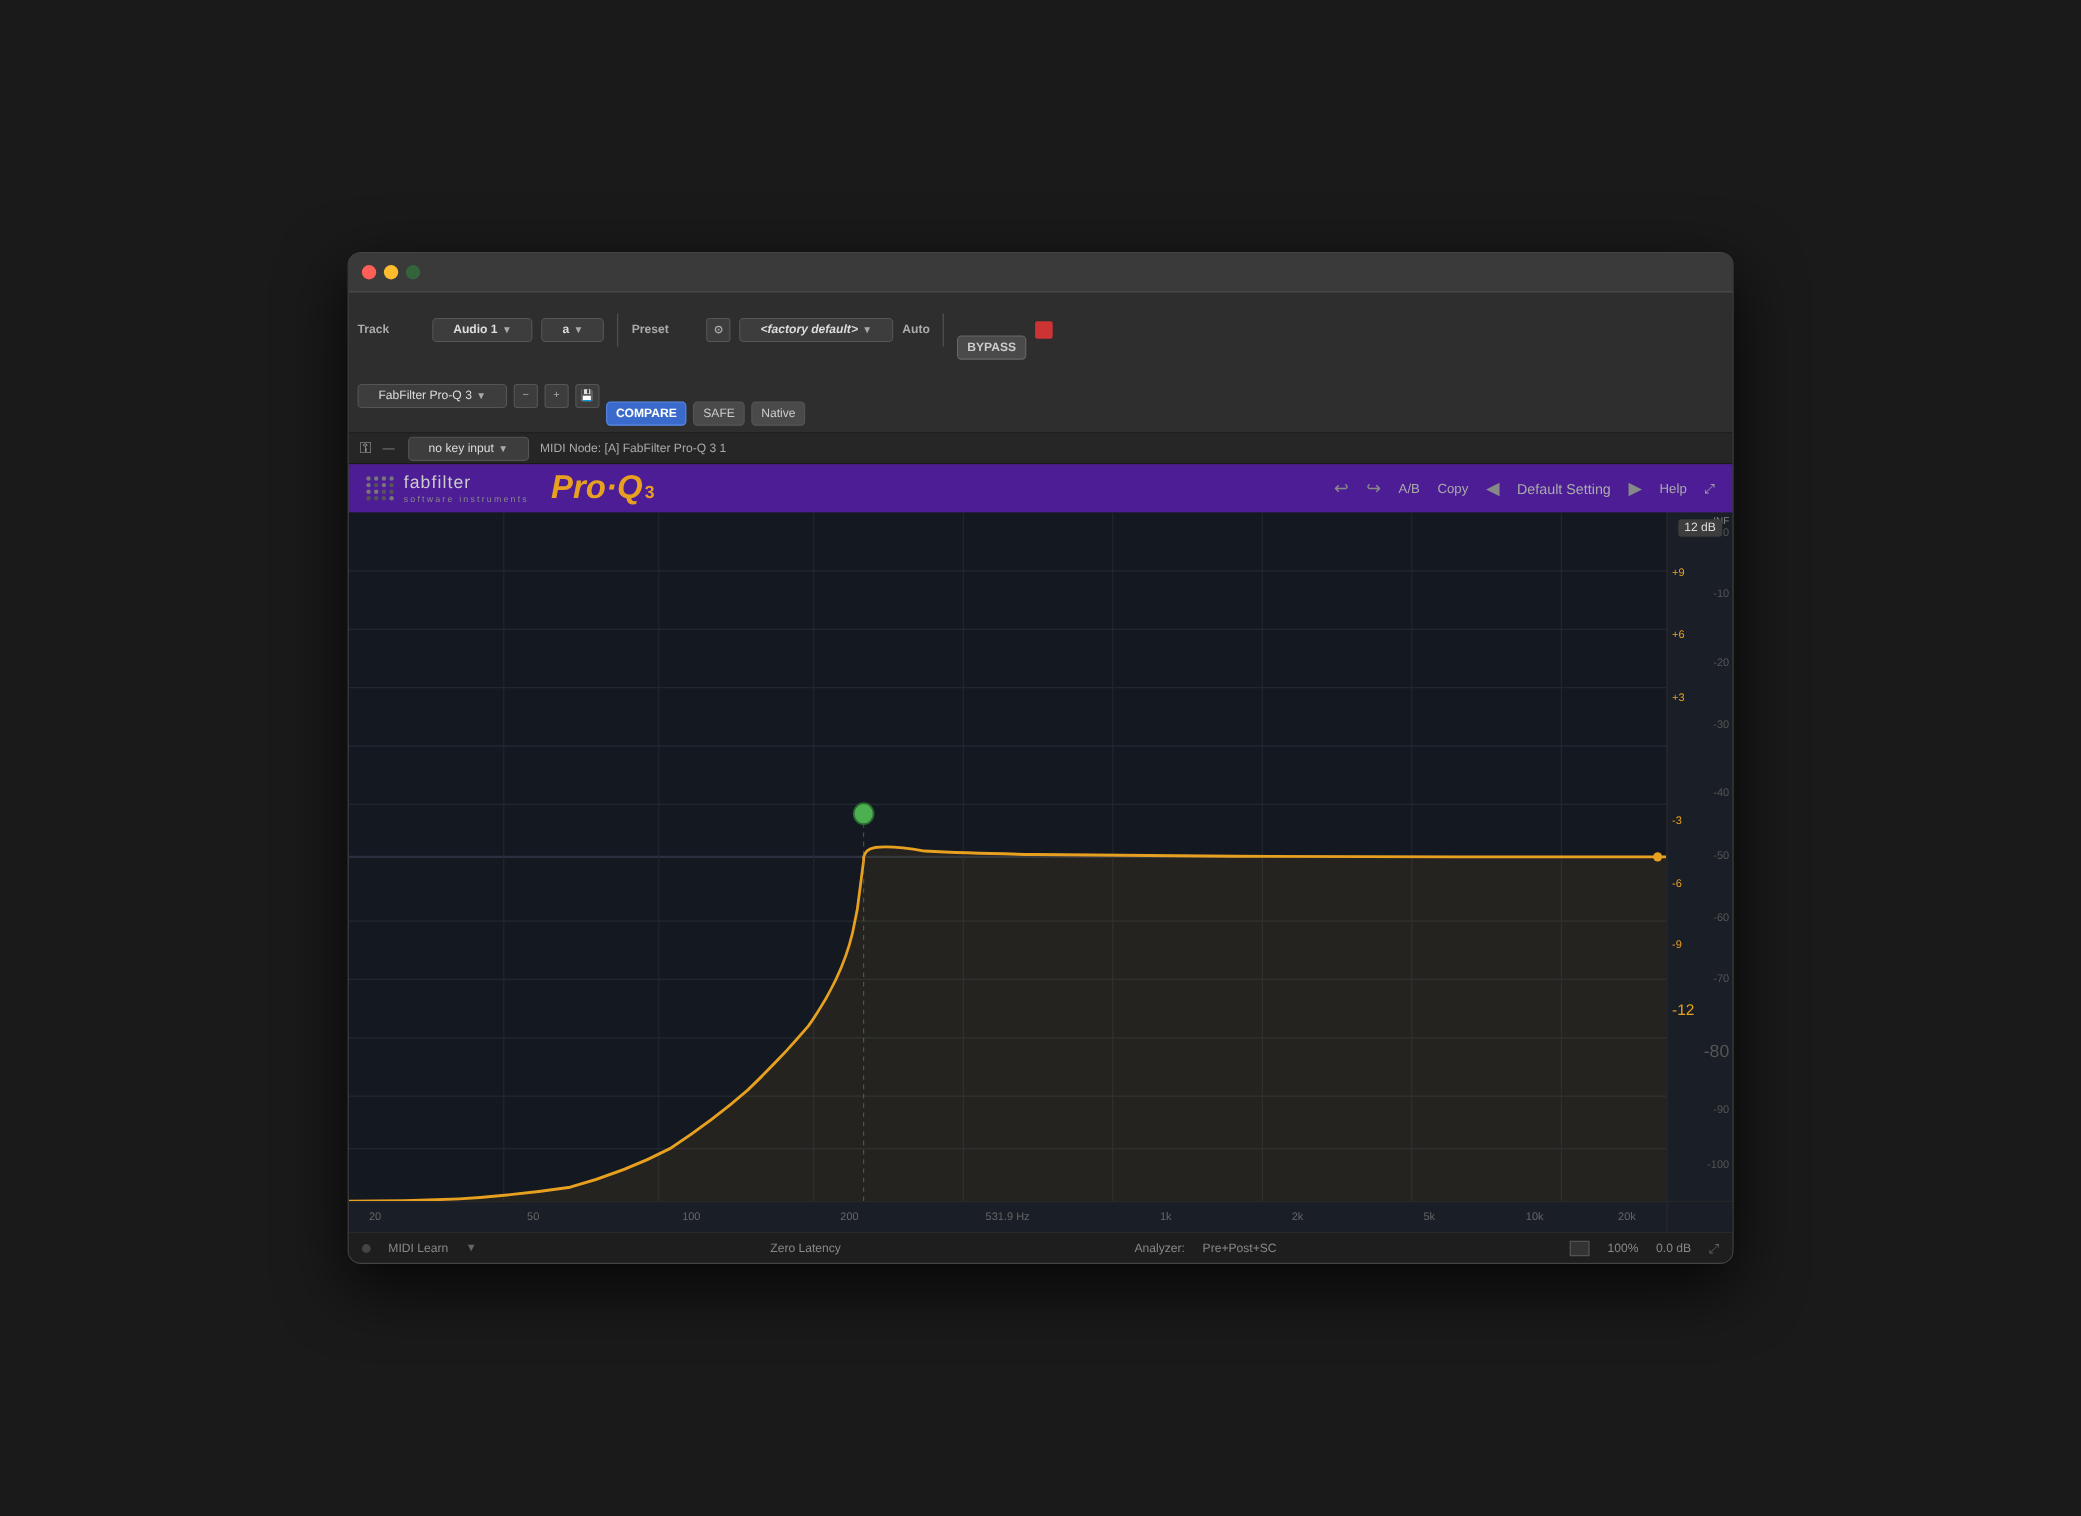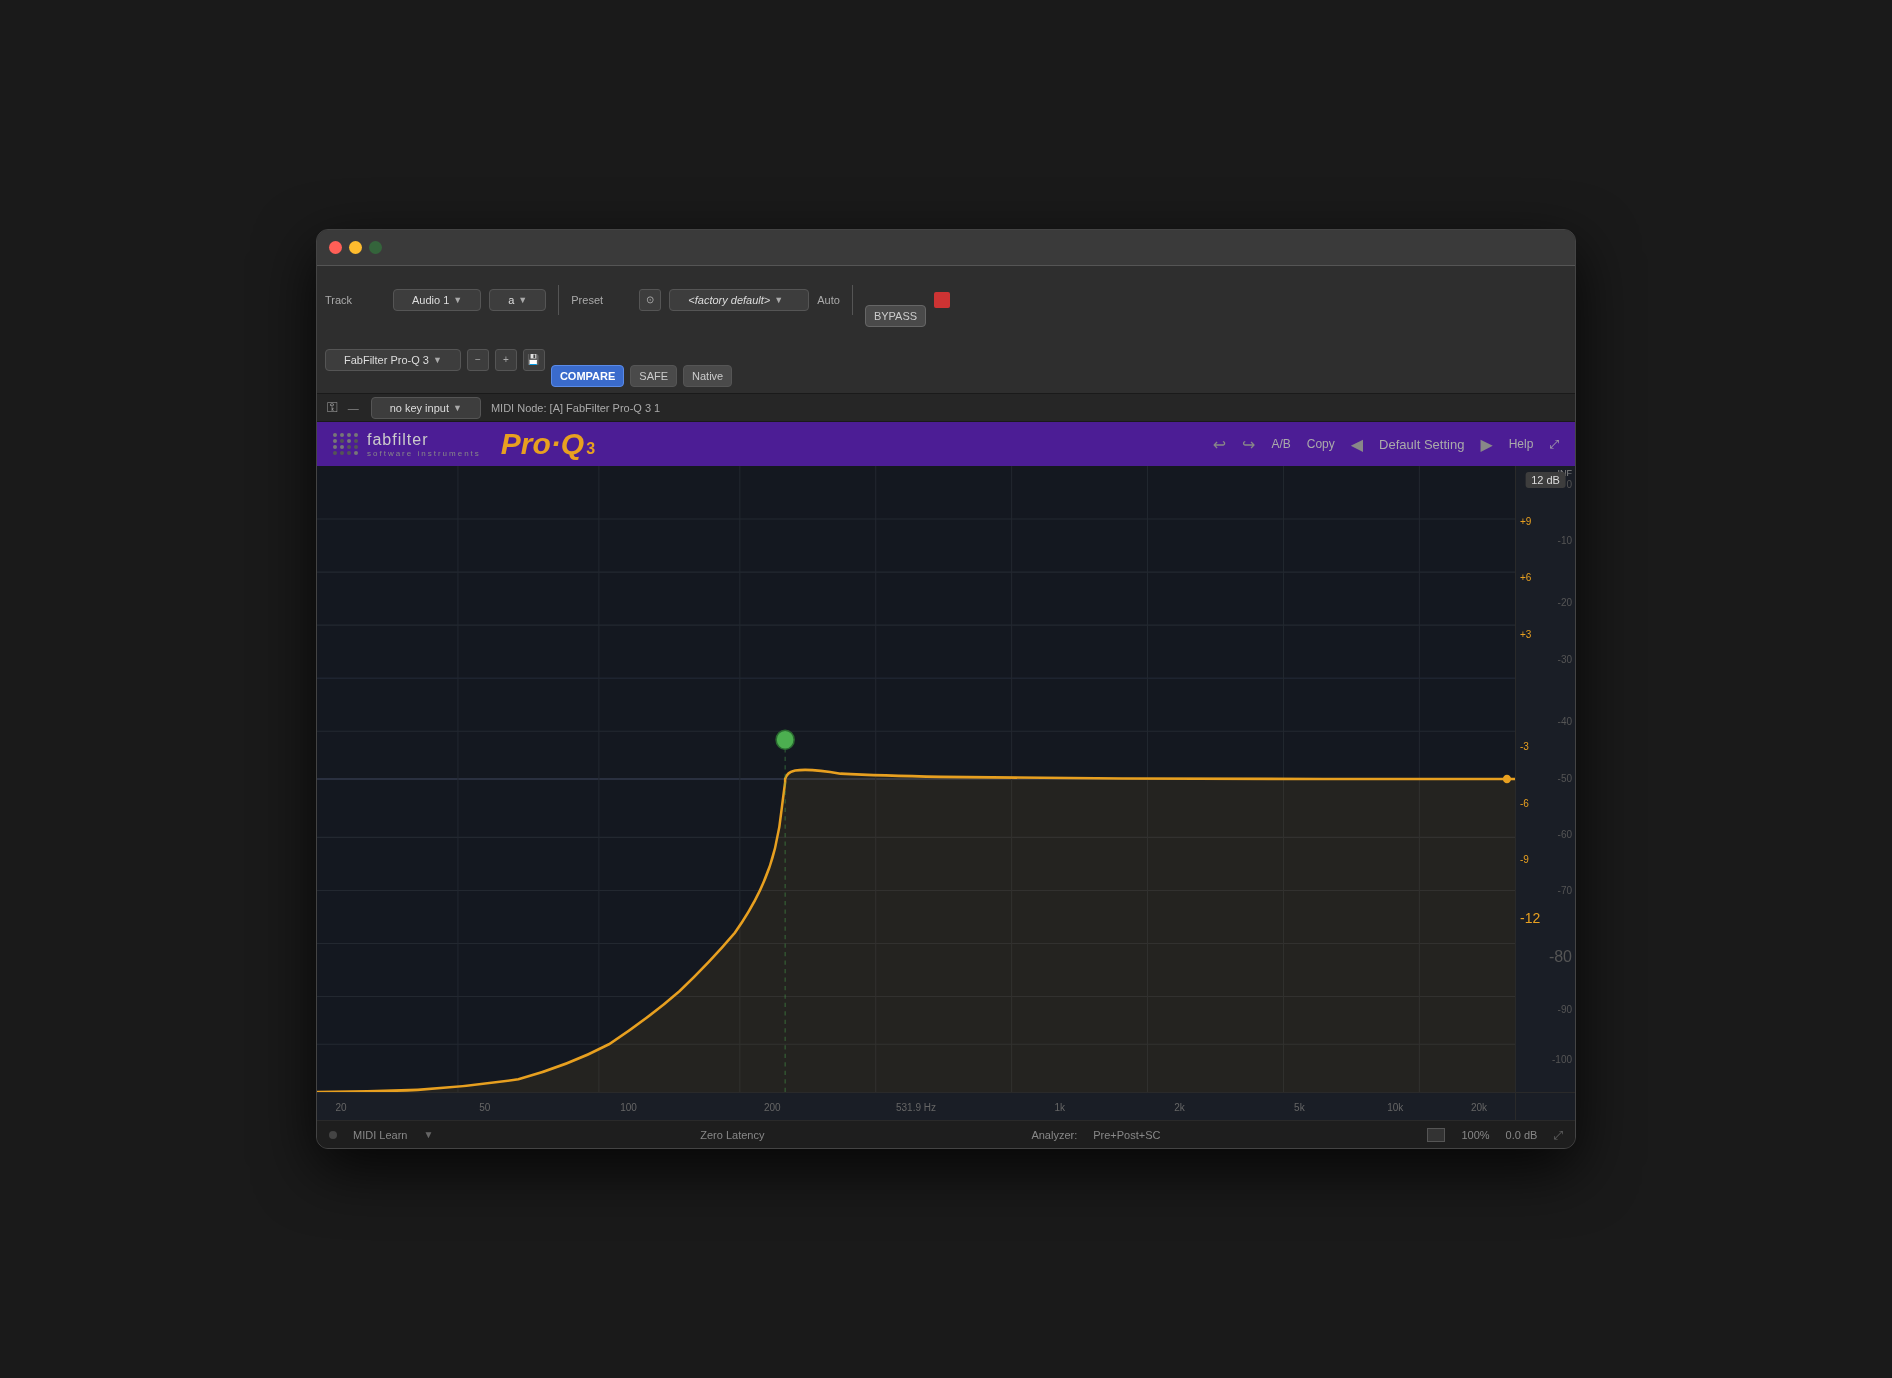--- a/index.html
+++ b/index.html
@@ -50,20 +50,21 @@
       background: #2e2e2e;
       padding: 6px 8px;
       flex-shrink: 0;
       border-bottom: 1px solid #1a1a1a;
     }
     .controls-row1 {
       display: flex;
       align-items: center;
       gap: 8px;
       margin-bottom: 5px;
+      font-weight: bold;
     }
     .controls-row2 {
       display: flex;
       align-items: center;
       gap: 6px;
     }
     .section-label {
       color: #aaa;
       font-size: 11px;
       min-width: 60px;

